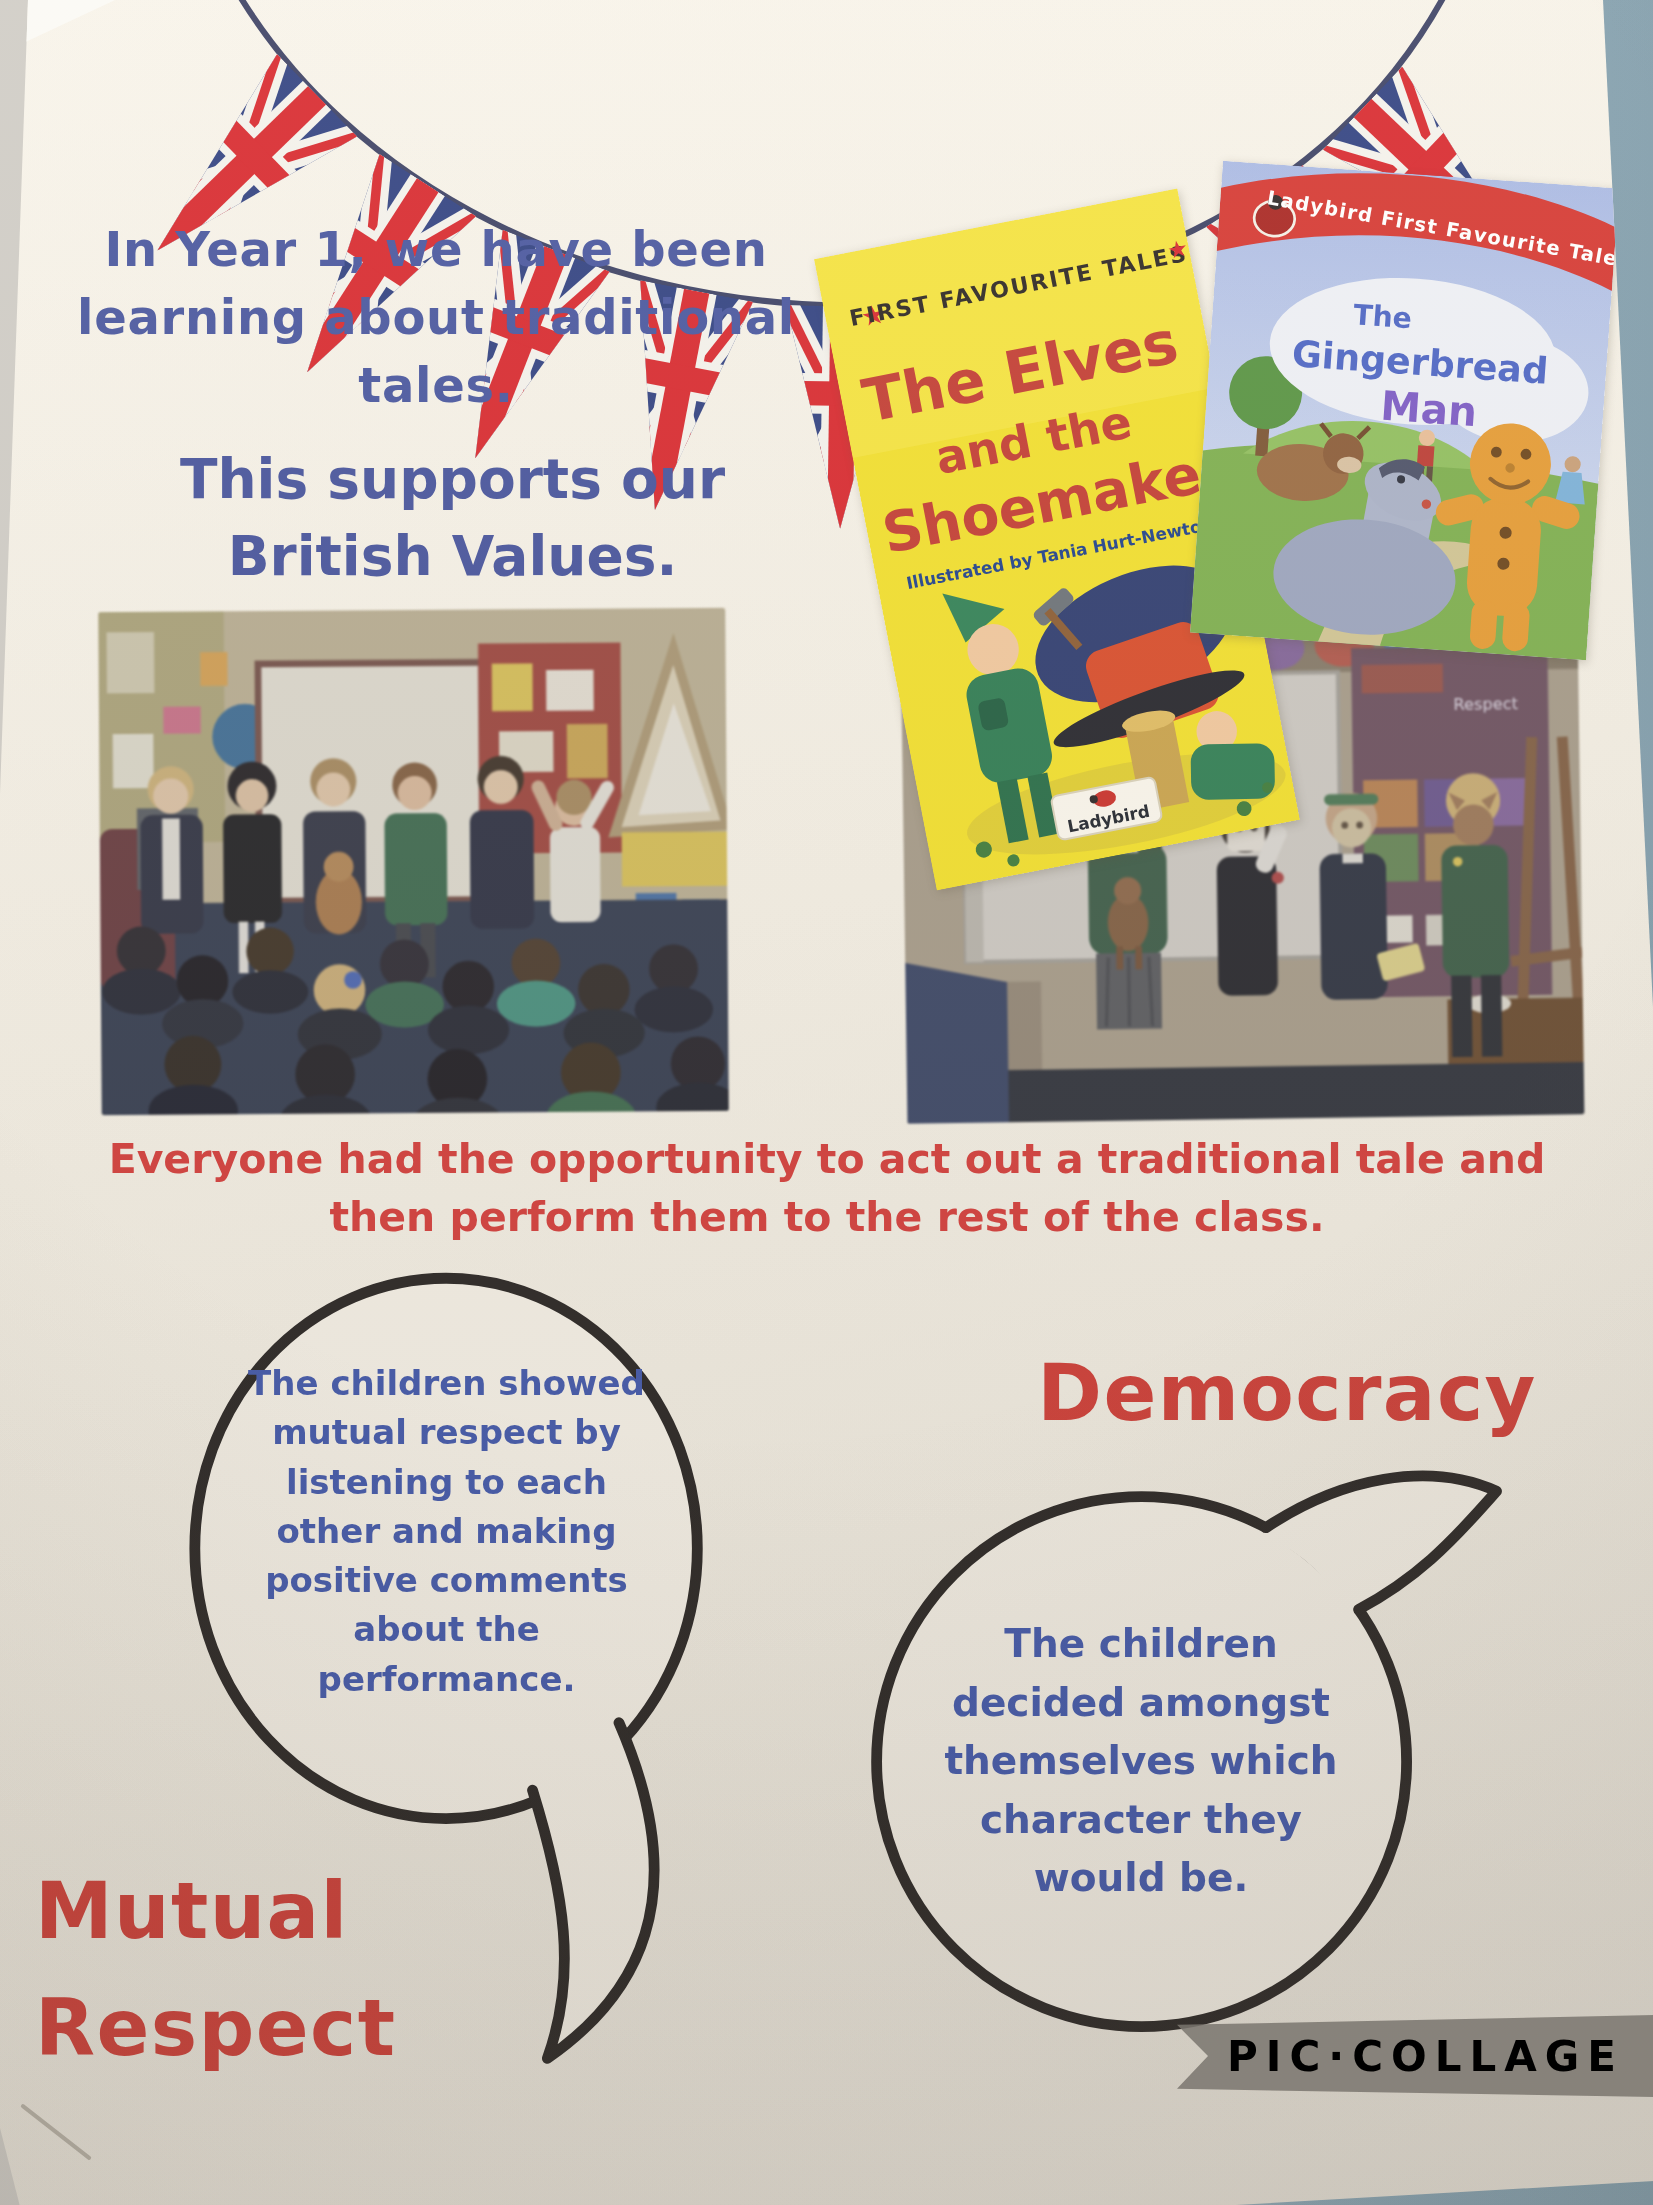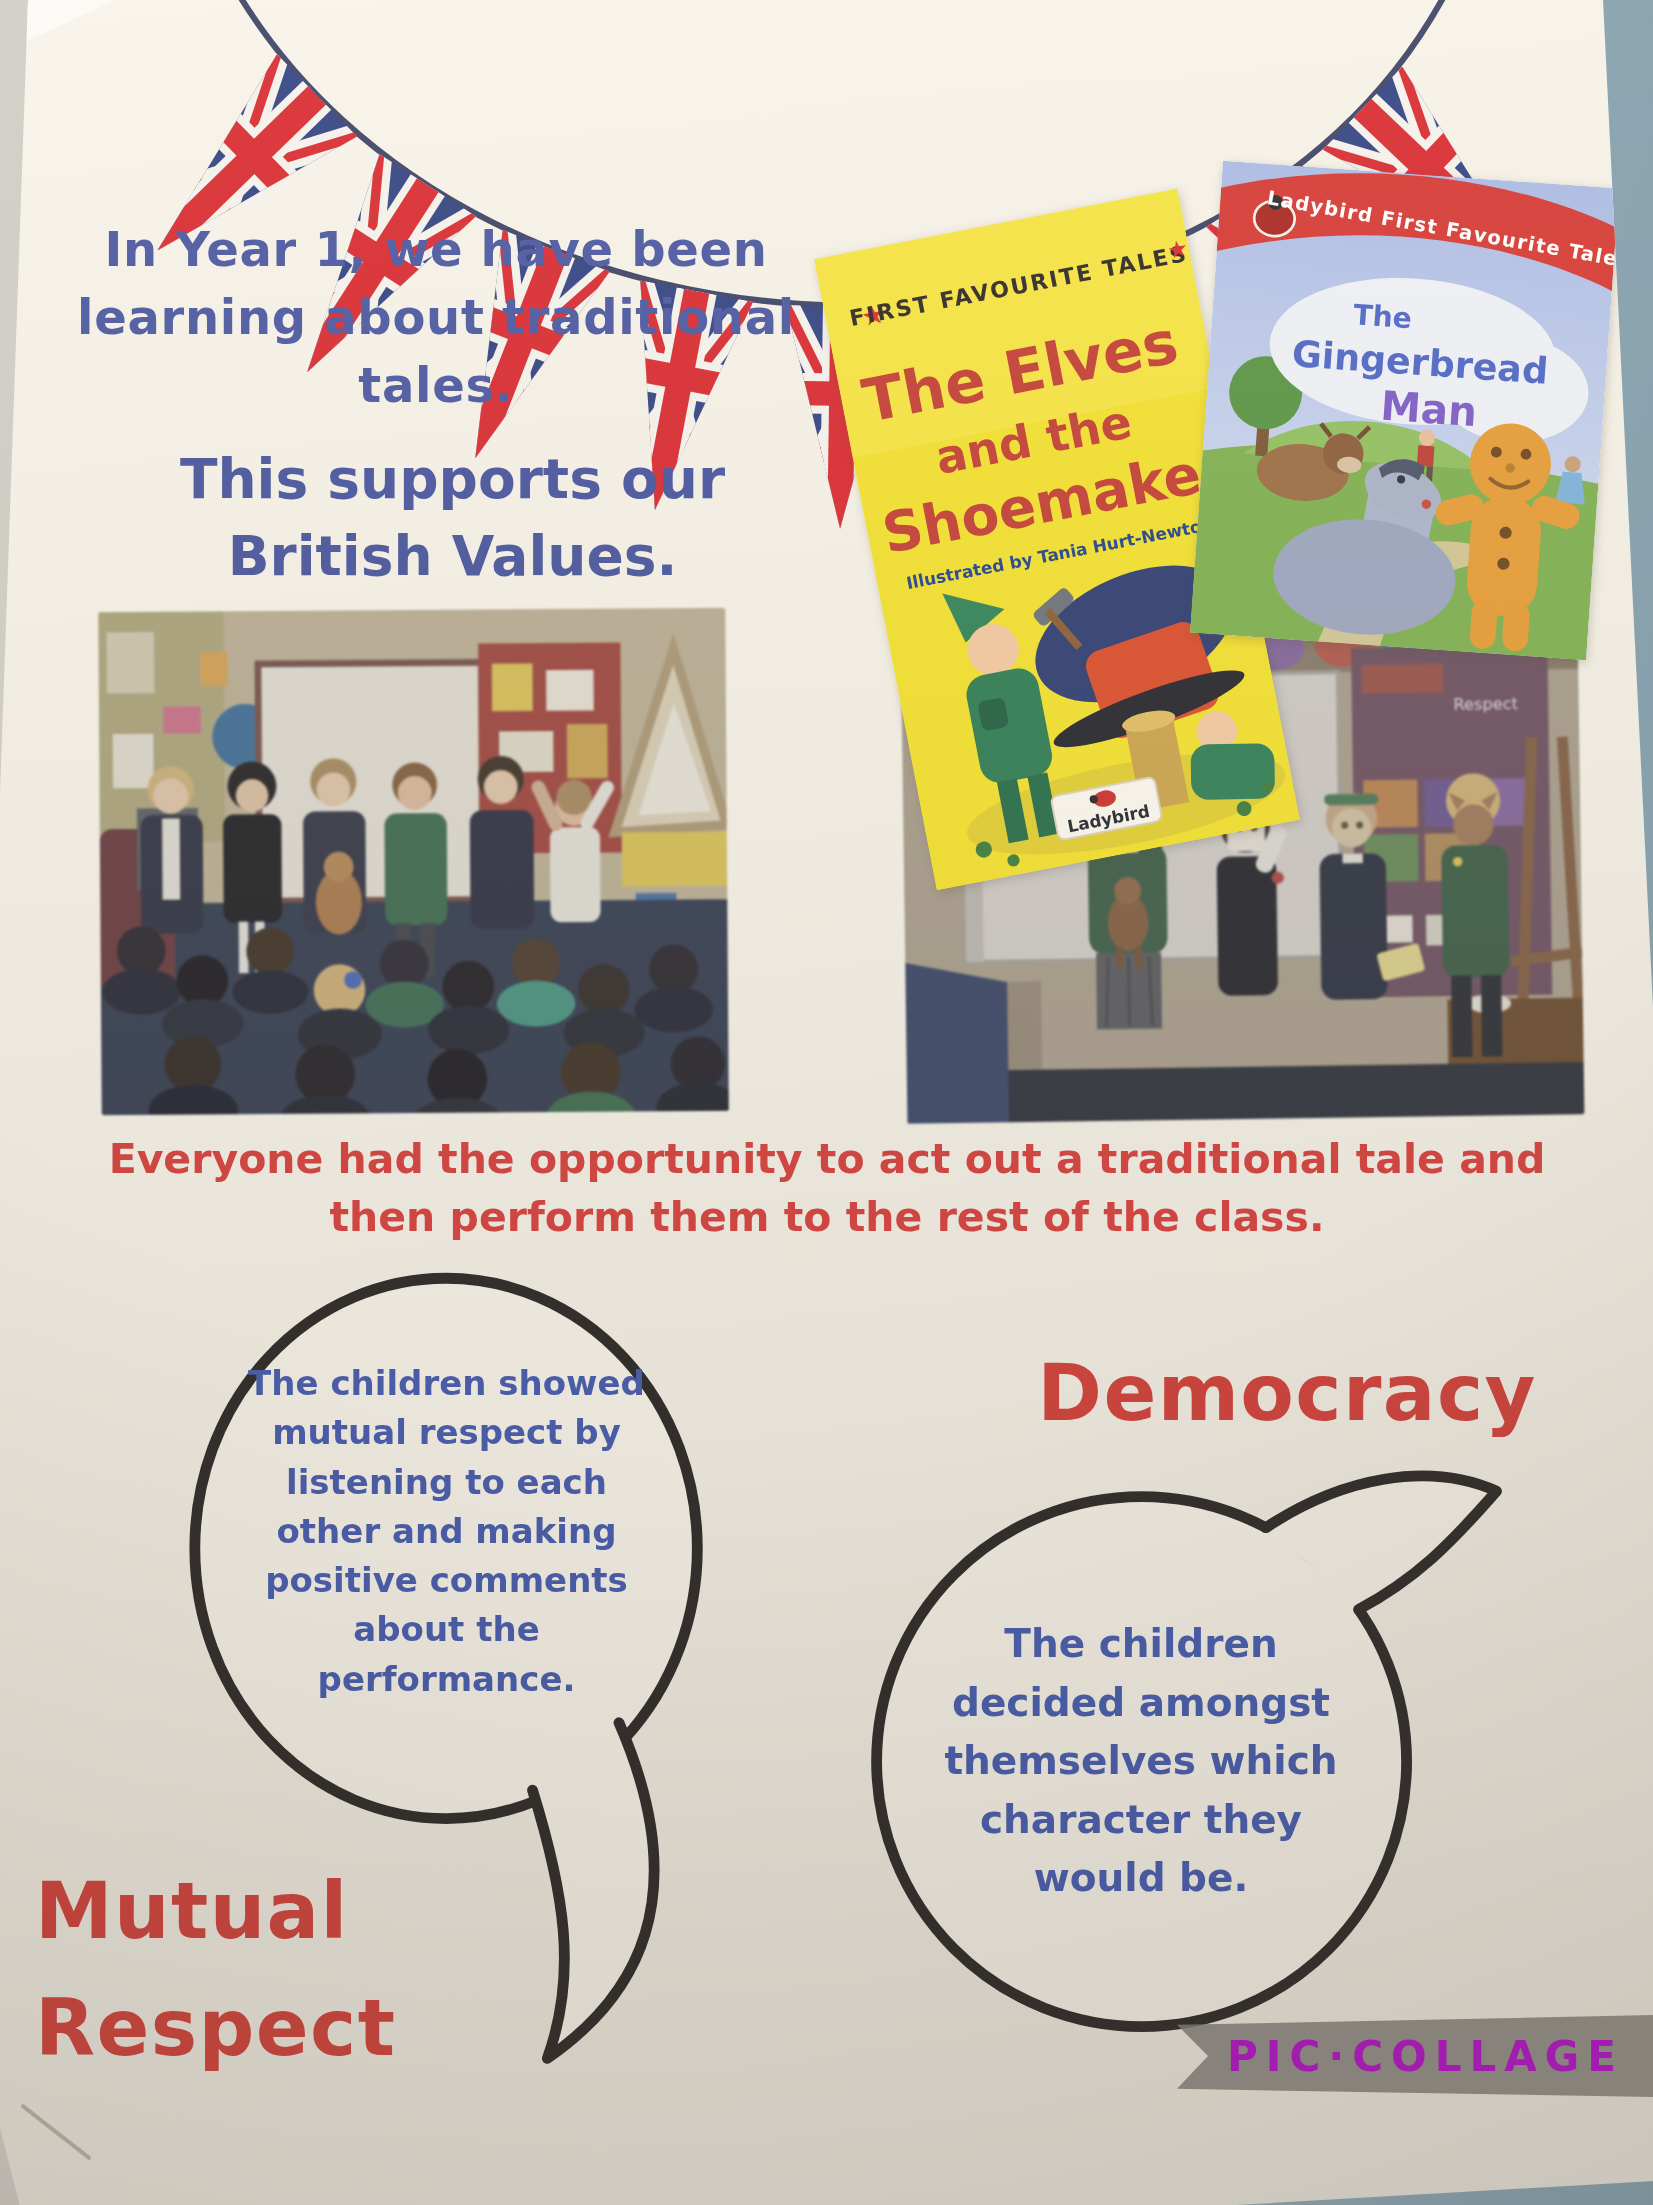--- a/index.html
+++ b/index.html
@@ -41,21 +41,21 @@
   .bubble-text{position:absolute;text-align:center;color:#3f55a8;font-weight:700;}
   .bt-left{left:43px;top:101px;width:503px;font-size:34px;line-height:1.45;}
   .bt-right{left:64px;top:161px;width:486px;font-size:39px;line-height:1.5;}
   .heading{position:absolute;z-index:2;color:#cc3a33;font-weight:700;}
   .democracy{left:966px;top:1348px;width:642px;font-size:78px;text-align:center;letter-spacing:1.4px;}
   .mutual{left:35px;top:1853px;font-size:78px;line-height:1.5;letter-spacing:1.4px;}
   .watermark{position:absolute;left:1177px;top:2015px;width:477px;height:82px;z-index:50;
     background:rgba(122,117,110,0.85);
     clip-path:polygon(0 12%,100% 0,100% 100%,0 90%,6.5% 50%);
     display:flex;align-items:center;justify-content:center;}
-  .watermark span{color:#a21caf;font-size:42px;font-weight:700;letter-spacing:8px;padding-left:20px;}
+  .watermark span{color:#000000;font-size:42px;font-weight:700;letter-spacing:8px;padding-left:20px;}
   .edge-line{position:absolute;left:12px;top:2130px;width:88px;height:4px;background:rgba(120,112,100,0.45);
     transform:rotate(38deg);z-index:3;border-radius:2px;}
 </style>
 </head>
 <body>
 
 <div class="paper">
 
   <div class="corner-sheet"></div>
 

